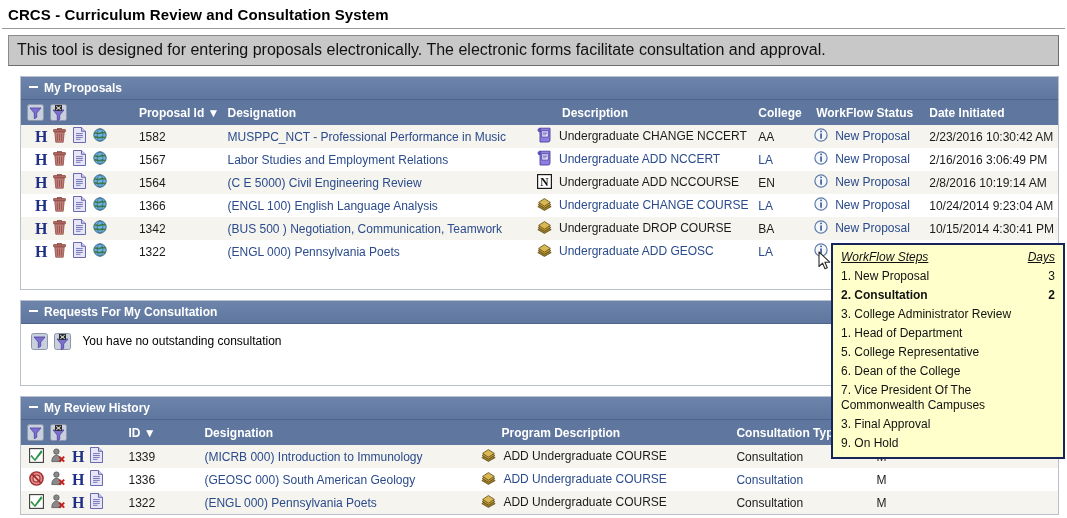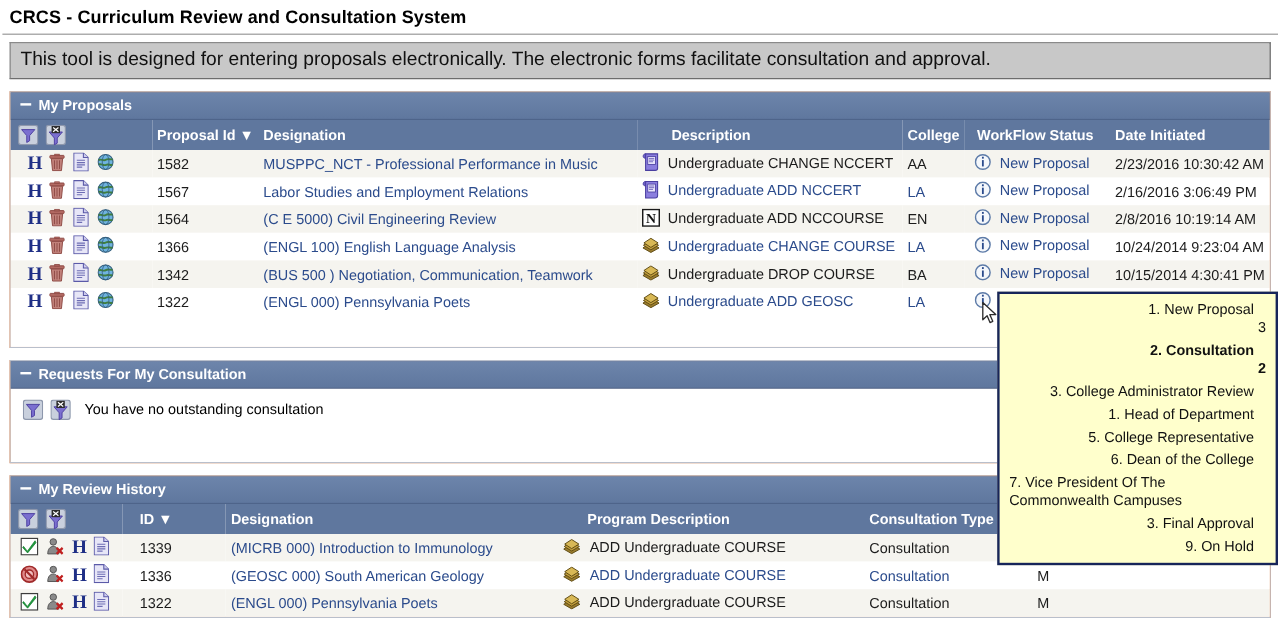--- a/index.html
+++ b/index.html
@@ -40,23 +40,23 @@
     border: 1px solid #8a8a8a;
     border-right-color: #6d6d6d;
     border-bottom-color: #6d6d6d;
     padding: 5px 8px 6px 8px;
     font-size: 16px;
     color: #111;
   }
 
   
   .panel {
-    margin: 10px 8px 0 8px;
+    margin: 10px 8px 0 20px;
     border: 1px solid #b9bfcb;
-    background: #f97316;
+    background: #a21caf;
   }
   .panel-head {
     background: linear-gradient(#6d85ab, #5f779e);
     background-color: #6a81a6;
     color: #ffffff;
     font-weight: bold;
     font-size: 12px;
     padding: 4px 6px 4px 8px;
     line-height: 14px;
     border-bottom: 1px solid #4e648a;
@@ -144,24 +144,23 @@
     display: flex;
     justify-content: space-between;
     font-style: italic;
     font-weight: normal;
     text-decoration: underline;
     padding: 1px 0 3px 0;
   }
   .tt-row {
     display: flex;
     justify-content: space-between;
-    align-items: flex-end;
+    align-items: center;
     padding: 2px 0 2px 0;
     line-height: 15px;
-    flex-direction: column;
   }
   .tt-row.cur { font-weight: bold; }
   .tt-label { flex: 1; padding-right: 10px; }
   .tt-days { width: 22px; text-align: right; }
 
   
   .cursor {
     position: absolute;
     left: 818px; top: 251px;
     z-index: 60;
@@ -539,20 +538,24 @@
                   </svg></span><span>ADD Undergraduate COURSE</span></td>
               <td><span>Consultation</span></td>
               <td><span>M</span></td>
             </tr>
           </tbody>
       </table>
     </div>
   </div>
 
   <div class="tooltip">
+    <div class="tt-head">
+      <span>WorkFlow Steps</span>
+      <span>Days</span>
+    </div>
     <div id="tt-steps">
         <div class="tt-row">
           <span class="tt-label">1. New Proposal</span>
           <span class="tt-days">3</span>
         </div>
         <div class="tt-row cur">
           <span class="tt-label">2. Consultation</span>
           <span class="tt-days">2</span>
         </div>
         <div class="tt-row">

